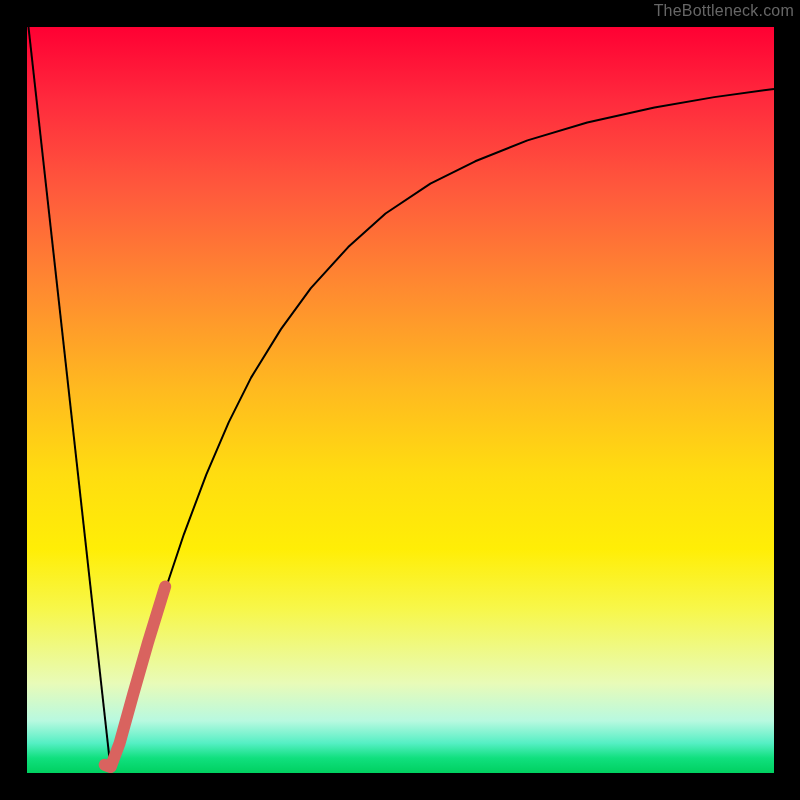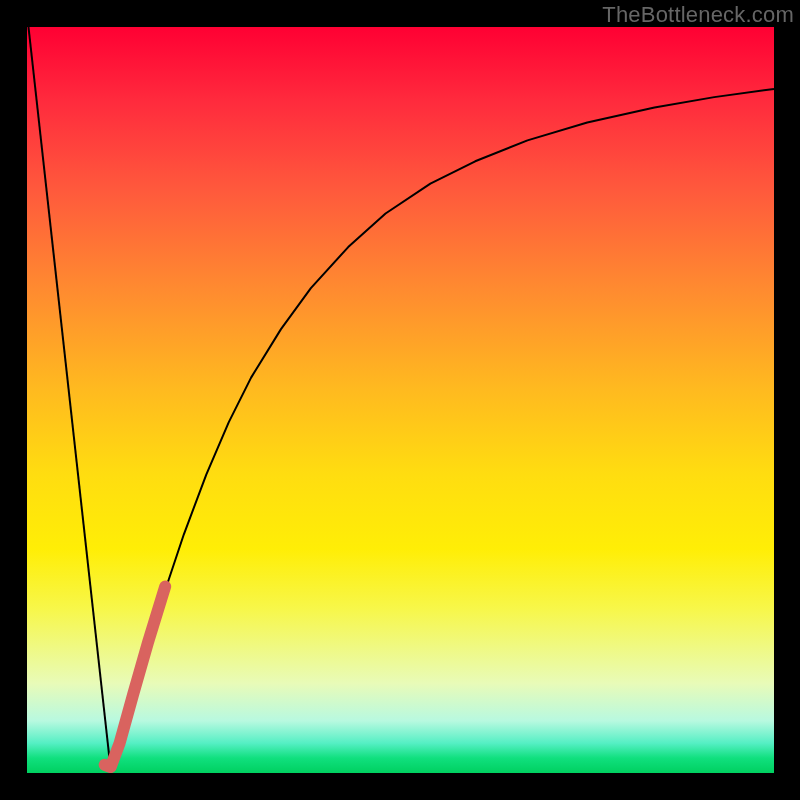--- a/index.html
+++ b/index.html
@@ -9,21 +9,21 @@
     background: #000;
     position: relative;
     overflow: hidden;
     font-family: Arial, Helvetica, sans-serif;
   }
   .watermark {
     position: absolute;
     top: 2px;
     right: 6px;
     color: #666;
-    font-size: 22px;
+    font-size: 16px;
     font-weight: 400;
     letter-spacing: 0.2px;
     z-index: 20;
   }
   .plot {
     position: absolute;
     background: linear-gradient(to bottom,
       #ff0033 0%,
       #ff2b3d 10%,
       #ff5a3c 22%,

